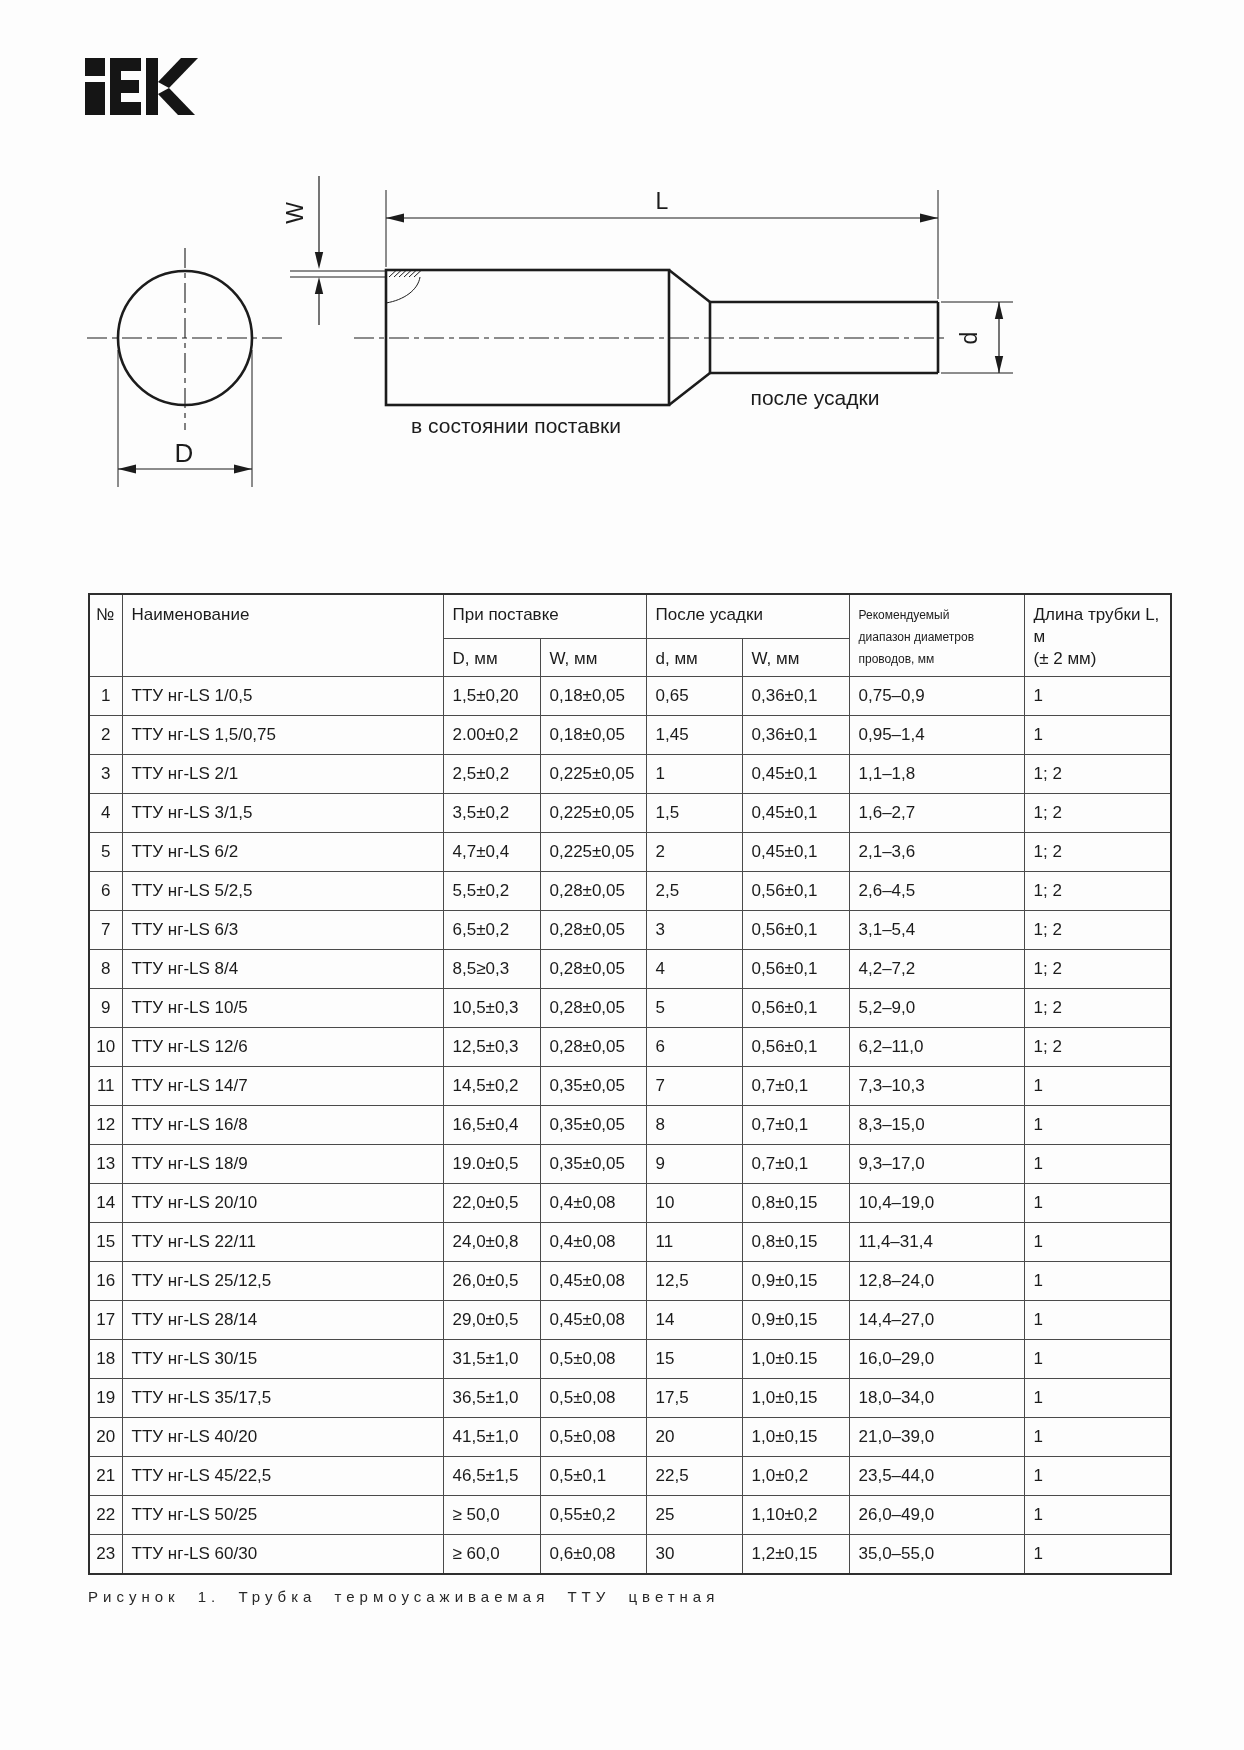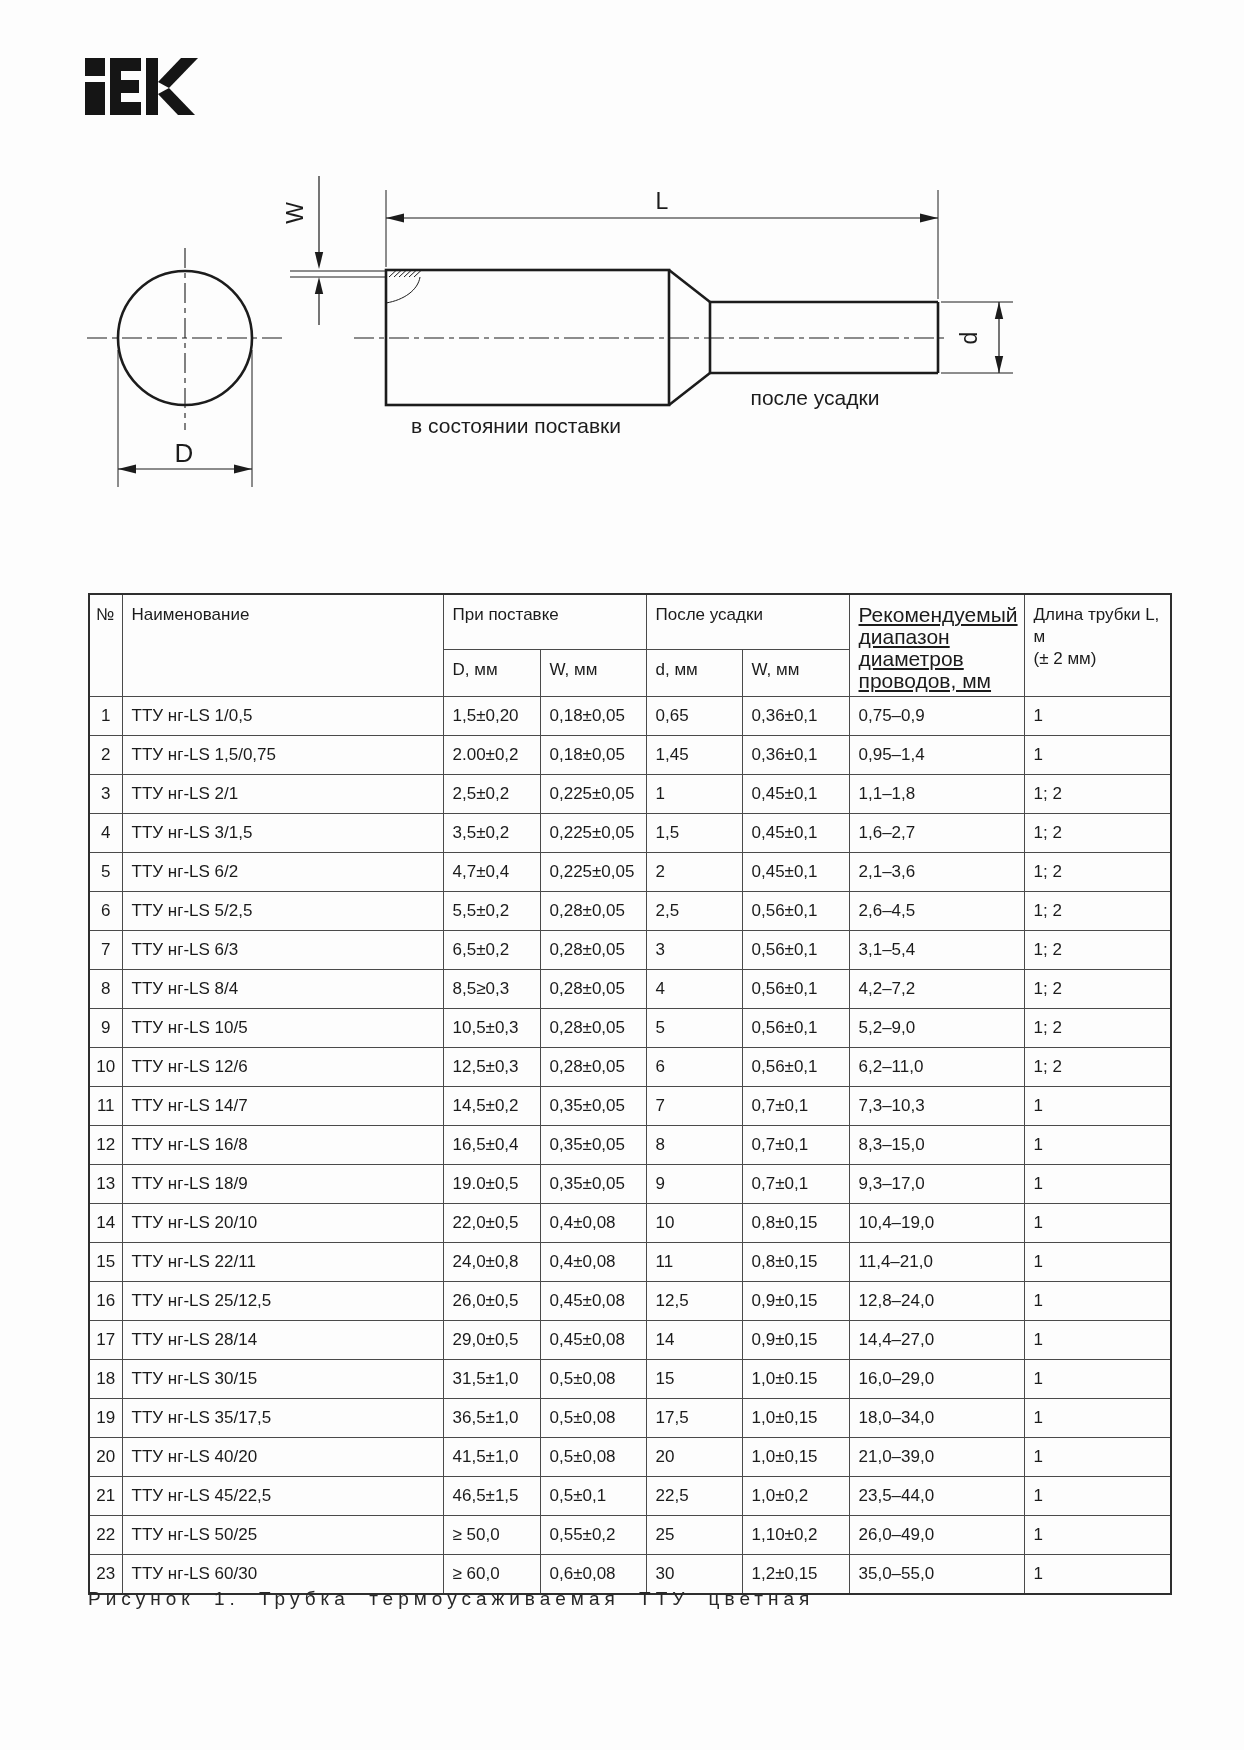--- a/index.html
+++ b/index.html
@@ -42,21 +42,21 @@
   #spec-table tbody td{
     height:38px;vertical-align:middle;
     padding:0 4px 0 9px;
   }
   #spec-table tbody td.c0{text-align:center;padding:0 2px;}
   tr.hdr1{height:44px;}
   tr.hdr2{height:38px;}
   
   #caption{
     position:absolute;left:88px;top:1588px;
-    font-size:19px;letter-spacing:5px;word-spacing:9px;
+    font-size:15px;letter-spacing:5px;word-spacing:9px;
     color:#272727;
   }
 </style>
 </head>
 <body>
 
 <div id="page">
 
   <svg id="figure-svg" width="1244" height="520" viewBox="0 0 1244 520">
 
@@ -151,21 +151,21 @@
         <col style="width:107px">
       <col style="width:175px">
         <col style="width:147px">
     </colgroup>
     <thead>
       <tr class="hdr1">
         <th class="num-h" rowspan="2">№</th>
         <th rowspan="2">Наименование</th>
         <th colspan="2">При поставке</th>
         <th colspan="2">После усадки</th>
-        <th rowspan="2" class="pre" style="font-size:21px;text-decoration:underline;">Рекомендуемый
+        <th rowspan="2" class="pre" style="font-size:12px;">Рекомендуемый
 диапазон диаметров
 проводов, мм</th>
         <th rowspan="2" class="pre">Длина трубки L, м
 (± 2 мм)</th>
       </tr>
       <tr class="hdr2">
         <th>D, мм</th>
         <th>W, мм</th>
         <th>d, мм</th>
         <th>W, мм</th>
@@ -312,21 +312,21 @@
           <td class="c6">10,4–19,0</td>
           <td class="c7">1</td>
         </tr>
         <tr>
           <td class="c0">15</td>
           <td class="c1">ТТУ нг-LS 22/11</td>
           <td class="c2">24,0±0,8</td>
           <td class="c3">0,4±0,08</td>
           <td class="c4">11</td>
           <td class="c5">0,8±0,15</td>
-          <td class="c6">11,4–21,0</td>
+          <td class="c6">11,4–31,4</td>
           <td class="c7">1</td>
         </tr>
         <tr>
           <td class="c0">16</td>
           <td class="c1">ТТУ нг-LS 25/12,5</td>
           <td class="c2">26,0±0,5</td>
           <td class="c3">0,45±0,08</td>
           <td class="c4">12,5</td>
           <td class="c5">0,9±0,15</td>
           <td class="c6">12,8–24,0</td>

